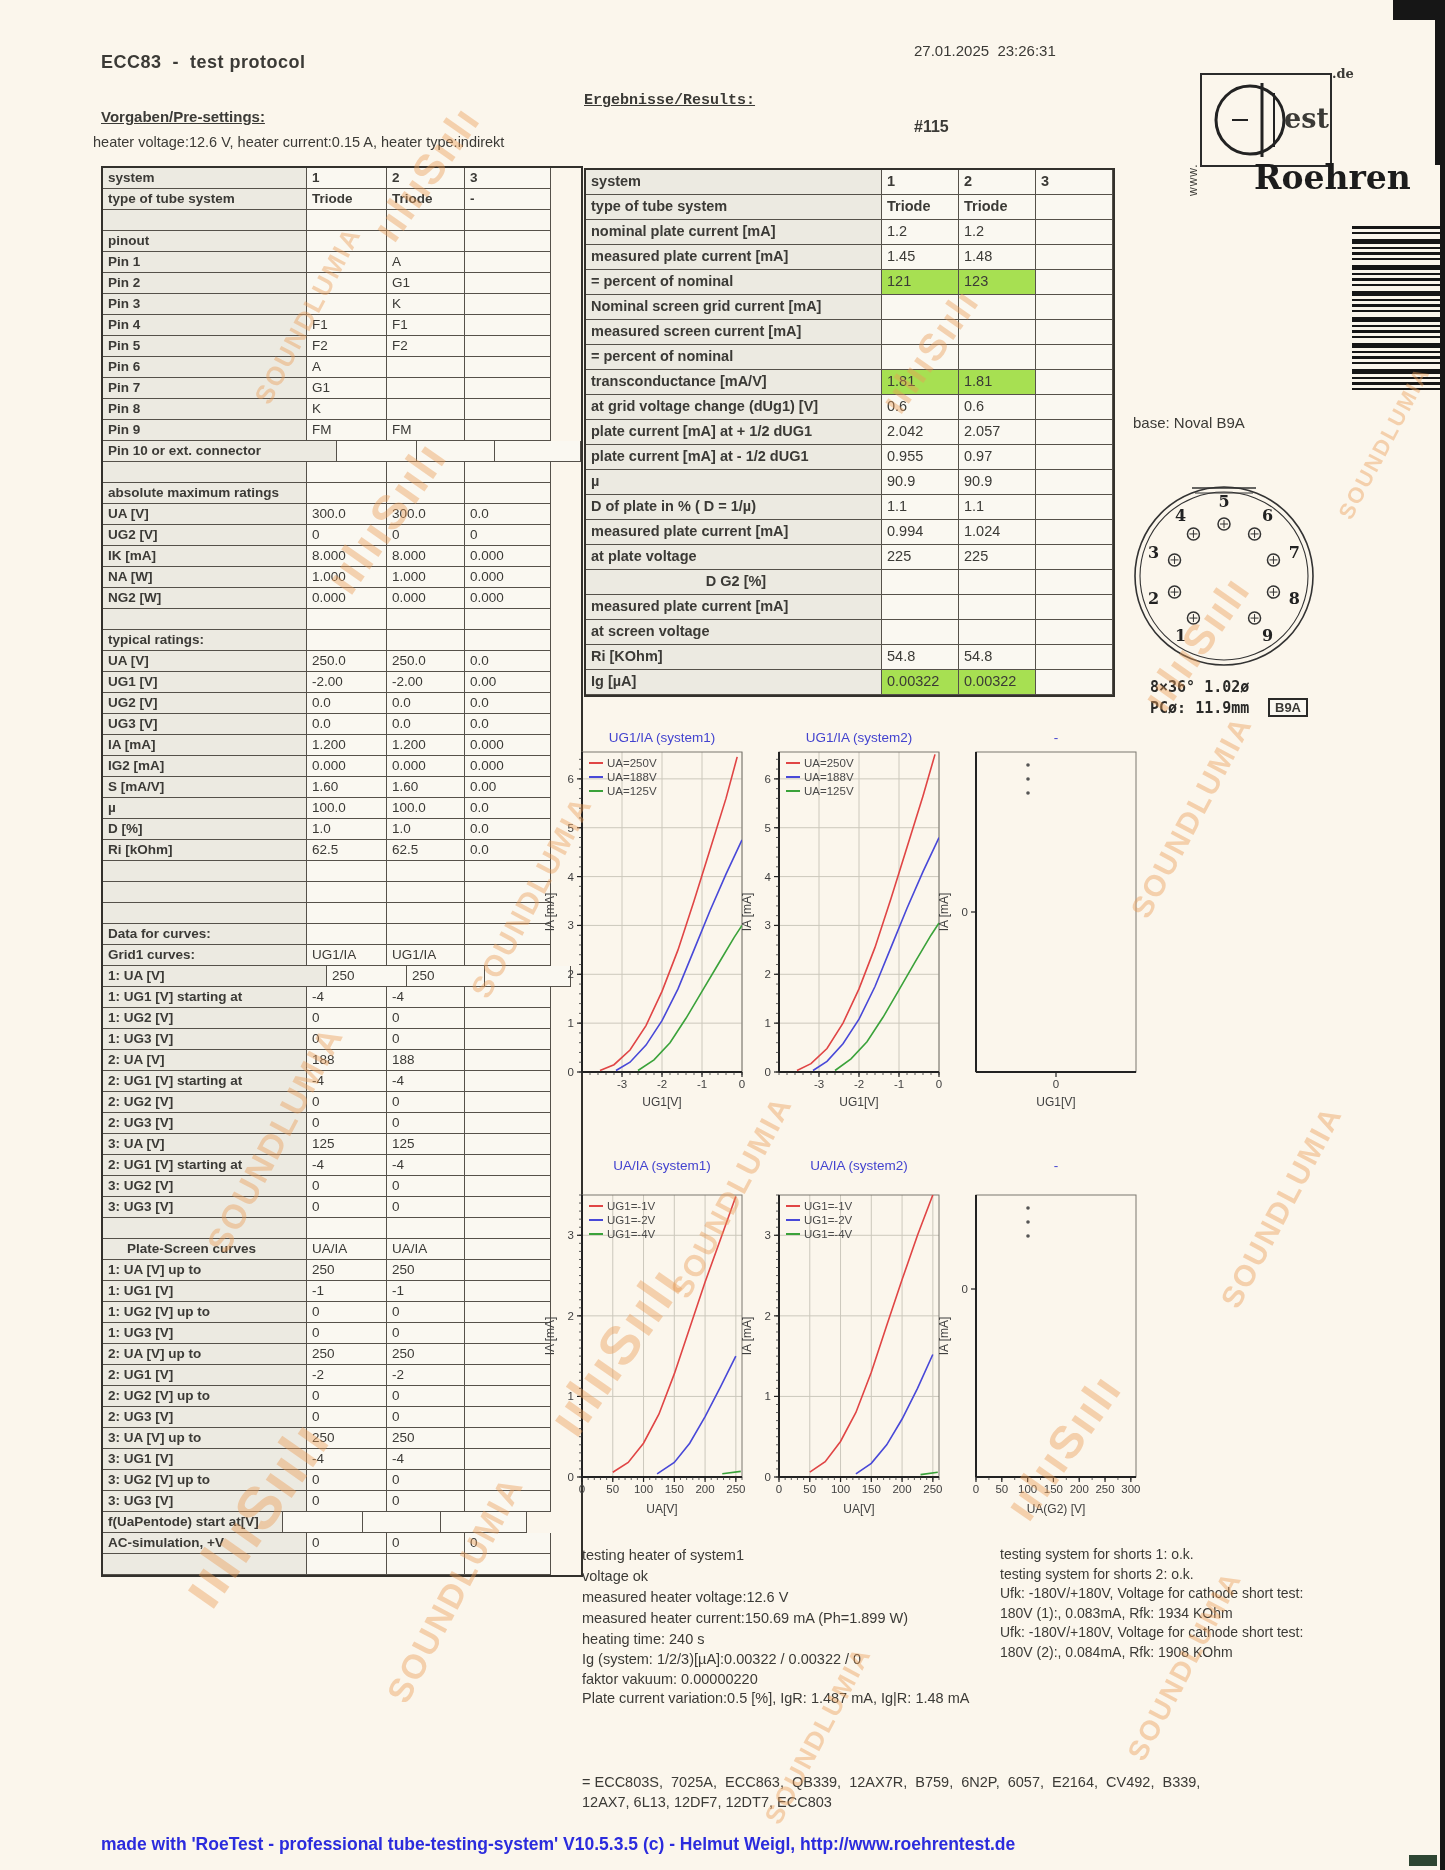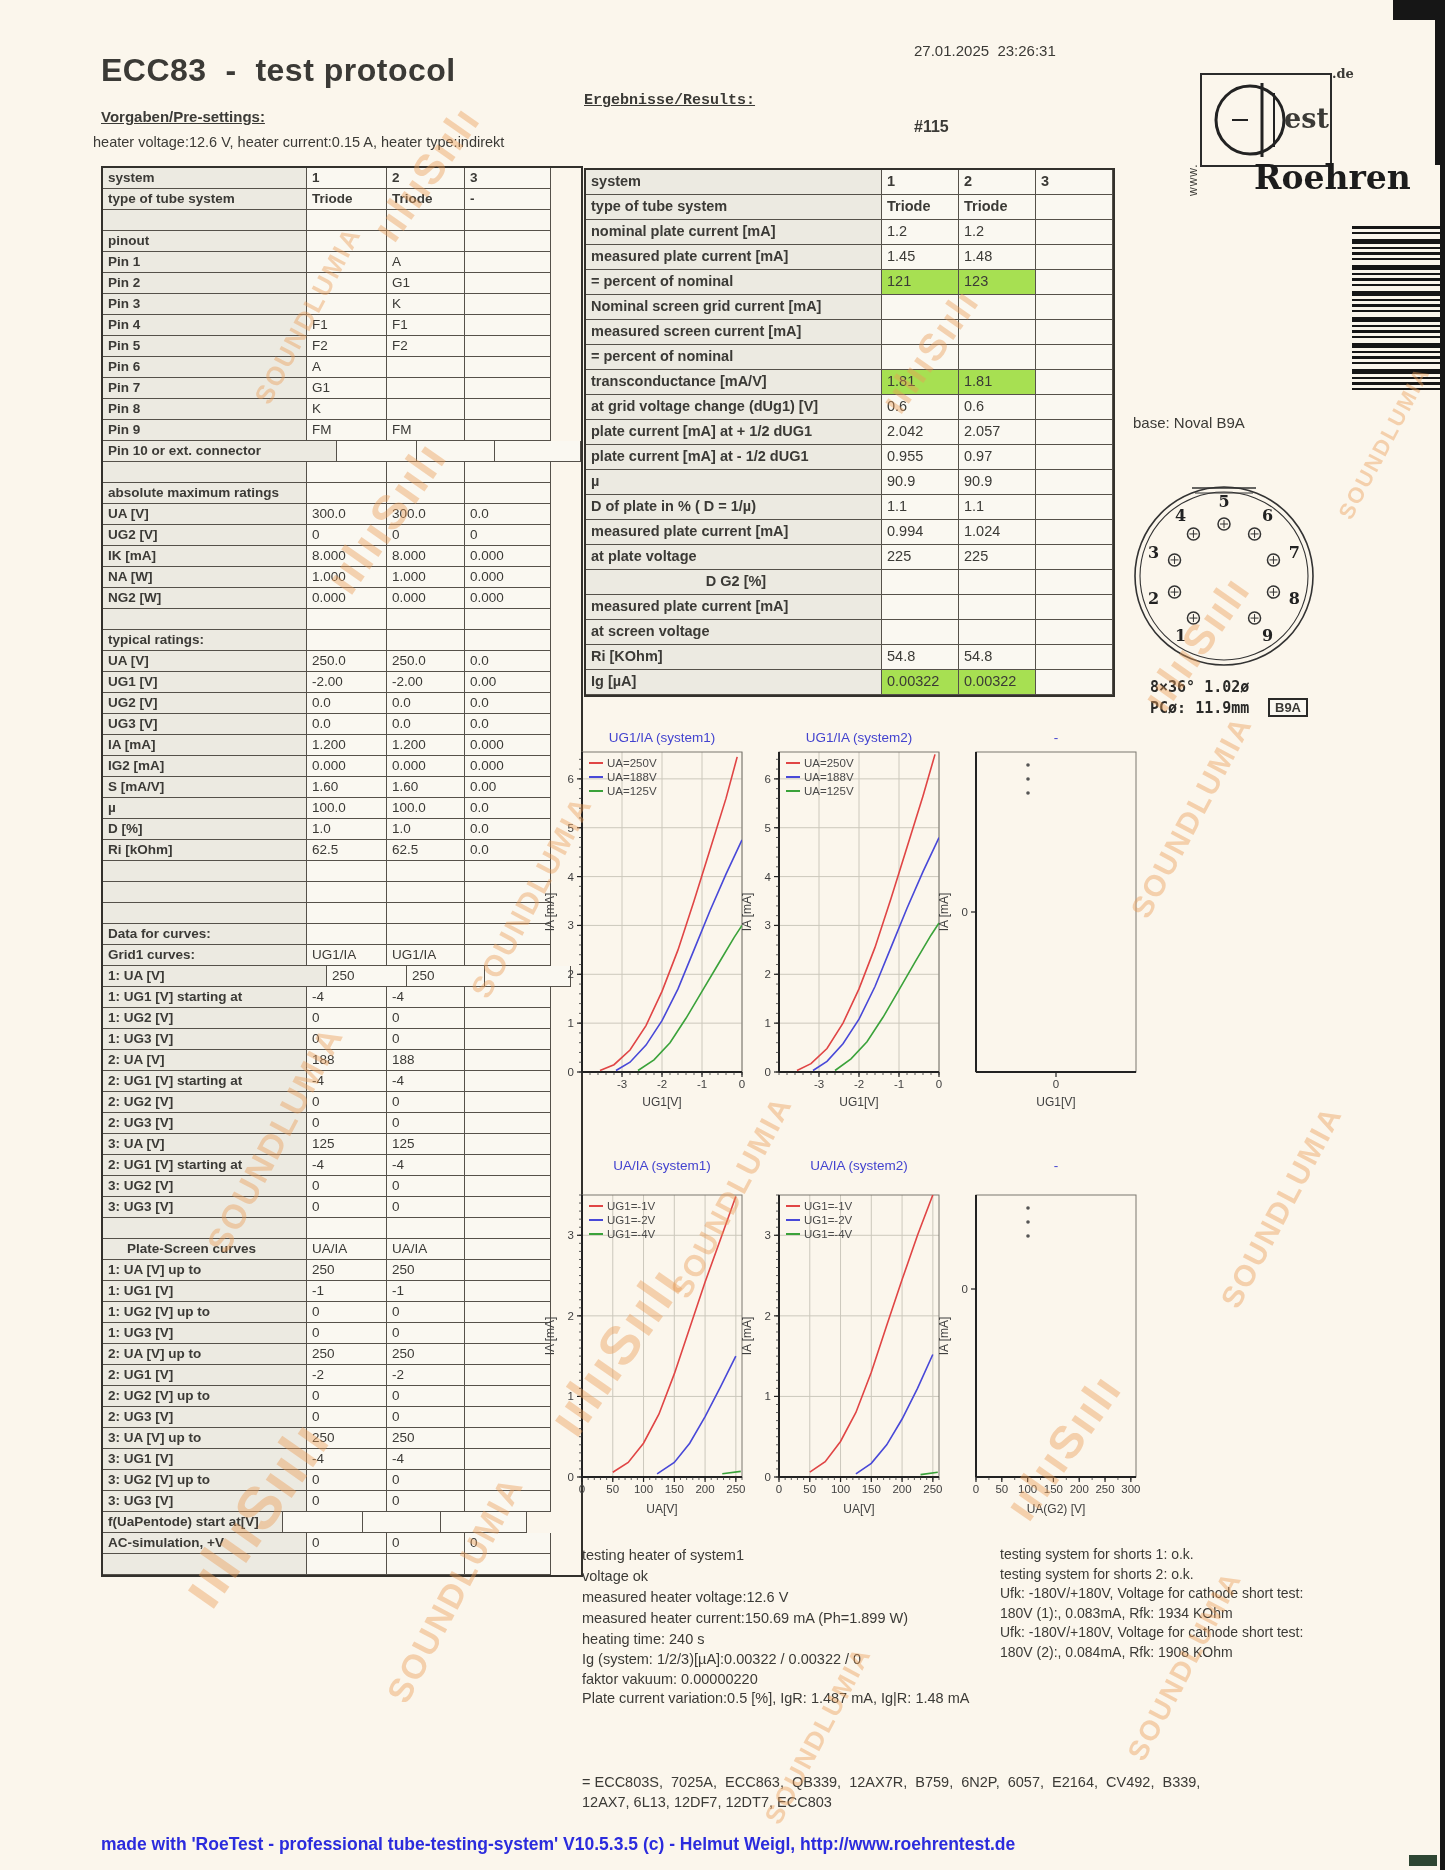--- a/index.html
+++ b/index.html
@@ -1,20 +1,20 @@
 <!DOCTYPE html>
 <html><head>
 <meta charset="utf-8">
 <style>
   html,body{margin:0;padding:0;background:#888;}
   .page{position:relative;width:1445px;height:1870px;background:#fbf6ec;overflow:hidden;
         font-family:"Liberation Sans",sans-serif;color:#3b3a36;}
   .abs{position:absolute;}
   .pre{white-space:pre;}
-  .title{font-size:32px;font-weight:bold;letter-spacing:.5px;color:#3b3a36;}
+  .title{font-size:18px;font-weight:bold;letter-spacing:.5px;color:#3b3a36;}
   .sechead{font-size:15px;font-weight:bold;text-decoration:underline;}
   .plain{font-size:14.5px;}
   .serial{font-size:16px;font-weight:bold;}
   .datetime{font-size:15px;}
   
   .ttable{position:absolute;border:2px solid #33312c;background:#fbf6ec;}
   .trow{display:flex;}
   .tcell{box-sizing:border-box;border-right:1px solid #55514a;border-bottom:1px solid #55514a;
          overflow:hidden;white-space:nowrap;padding-left:5px;}
   .tcell.lbl{background:#eceae1;font-weight:bold;}

